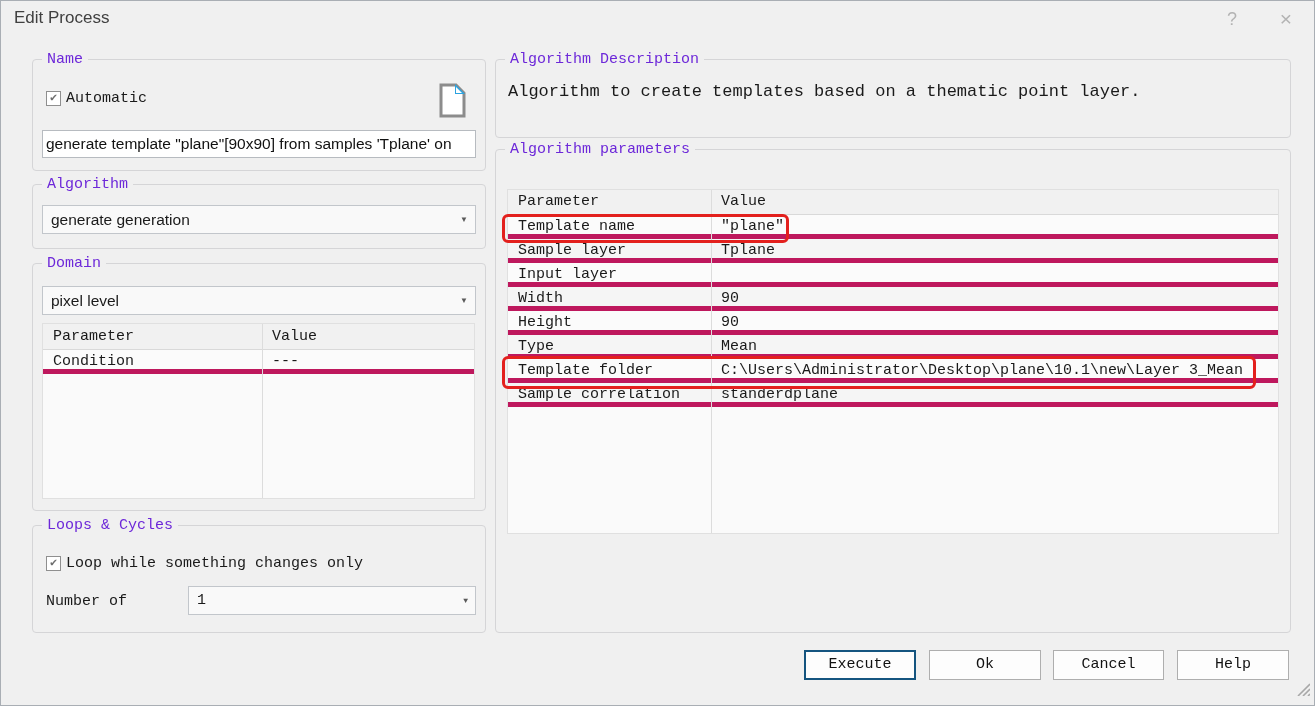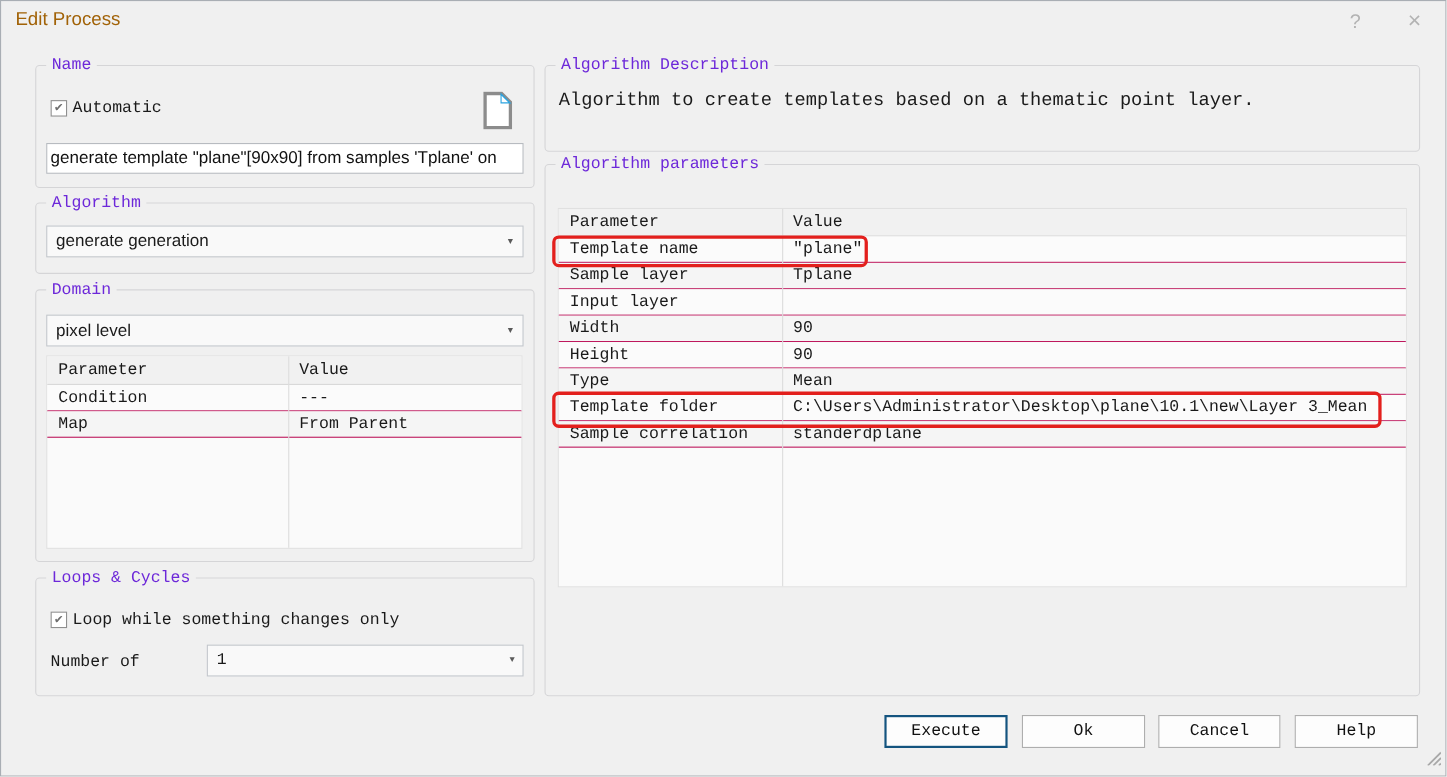--- a/index.html
+++ b/index.html
@@ -2,21 +2,21 @@
 <html><head>
 <meta charset="utf-8">
 <style>
   html,body{margin:0;padding:0;background:#e8e8e8;}
   .window{
     position:relative; width:1315px; height:706px; box-sizing:border-box;
     background:#f0f0f0; border:1px solid #a9aeb4; overflow:hidden;
     font-family:"Liberation Mono","DejaVu Sans Mono",monospace; color:#1a1a1a;
   }
   .title{
-    position:absolute; left:13px; top:7px; font-size:17px; color:#a16207;
+    position:absolute; left:13px; top:7px; font-size:17px; color:#404040;
     font-family:"Liberation Sans","DejaVu Sans",sans-serif;
   }
   .winbtn{
     position:absolute; top:5px; width:26px; height:26px; text-align:center;
     line-height:26px; color:#b3b3b3; font-size:18px; cursor:default;
     font-family:"Liberation Sans",sans-serif;
   }
   .winbtn.help{left:1218px;}
   .winbtn.close{left:1272px; font-size:21px;}
   
@@ -43,21 +43,21 @@
   .cbrow{position:absolute; height:18px; display:flex; align-items:center;}
   .cb{
     width:15px; height:15px; box-sizing:border-box; background:#fff; border:1px solid #8f8f8f;
     display:inline-block; text-align:center; line-height:13px; font-size:12px; color:#6e6e6e;
     margin-right:5px; flex:0 0 auto;
   }
   .cbl{font-size:15px; white-space:nowrap;}
   
   .tbl{position:absolute; box-sizing:border-box; background:#fafafa; border:1px solid #e0e0e0;}
   .tbl .vline{position:absolute; top:0; bottom:0; width:1px; background:#dcdcdc; z-index:3;}
-  .trow{position:relative; display:flex; box-sizing:border-box; border-bottom:1px solid #be185d; z-index:2;}
+  .trow{position:relative; display:flex; box-sizing:border-box; border-bottom:5px solid #be185d; z-index:2;}
   .trow.head{background:#f1f1f1; border-bottom:1px solid #d9d9d9;}
   .trow.odd{background:#fbfbfb;}
   .trow.even{background:#f5f5f5;}
   .tcell{box-sizing:border-box; padding-left:10px; font-size:15px; white-space:nowrap; overflow:hidden;}
   
   .dom-tbl .trow{height:24px; line-height:23px;}
   .dom-tbl .trow.head{height:26px; line-height:25px;}
   .dom-tbl .c1{width:219px;} .dom-tbl .c2{flex:1;}
   .par-tbl .trow{height:24px; line-height:23px;}
   .par-tbl .trow.head{height:25px; line-height:24px;}
@@ -123,24 +123,20 @@
     <div class="tbl dom-tbl" style="left:9px; top:59px; width:433px; height:176px;">
       <div class="vline" style="left:219px;"></div>
       <div class="trow head">
         <div class="tcell c1">Parameter</div>
         <div class="tcell c2">Value</div>
       </div>
       <div class="trow odd">
         <div class="tcell c1">Condition</div>
         <div class="tcell c2">---</div>
       </div>
-      <div class="trow even">
-        <div class="tcell c1">Map</div>
-        <div class="tcell c2">From Parent</div>
-      </div>
     </div>
   </div>
 
   <div class="grp" style="left:31px; top:524px; width:452px; height:106px;">
     <span class="legend">Loops &amp; Cycles</span>
     <div class="cbrow" style="left:13px; top:28px;">
       <span class="cb">✔</span>
       <span class="cbl">Loop while something changes only</span>
     </div>
     <span class="lbl" style="left:13px; top:67px;">Number of</span>

